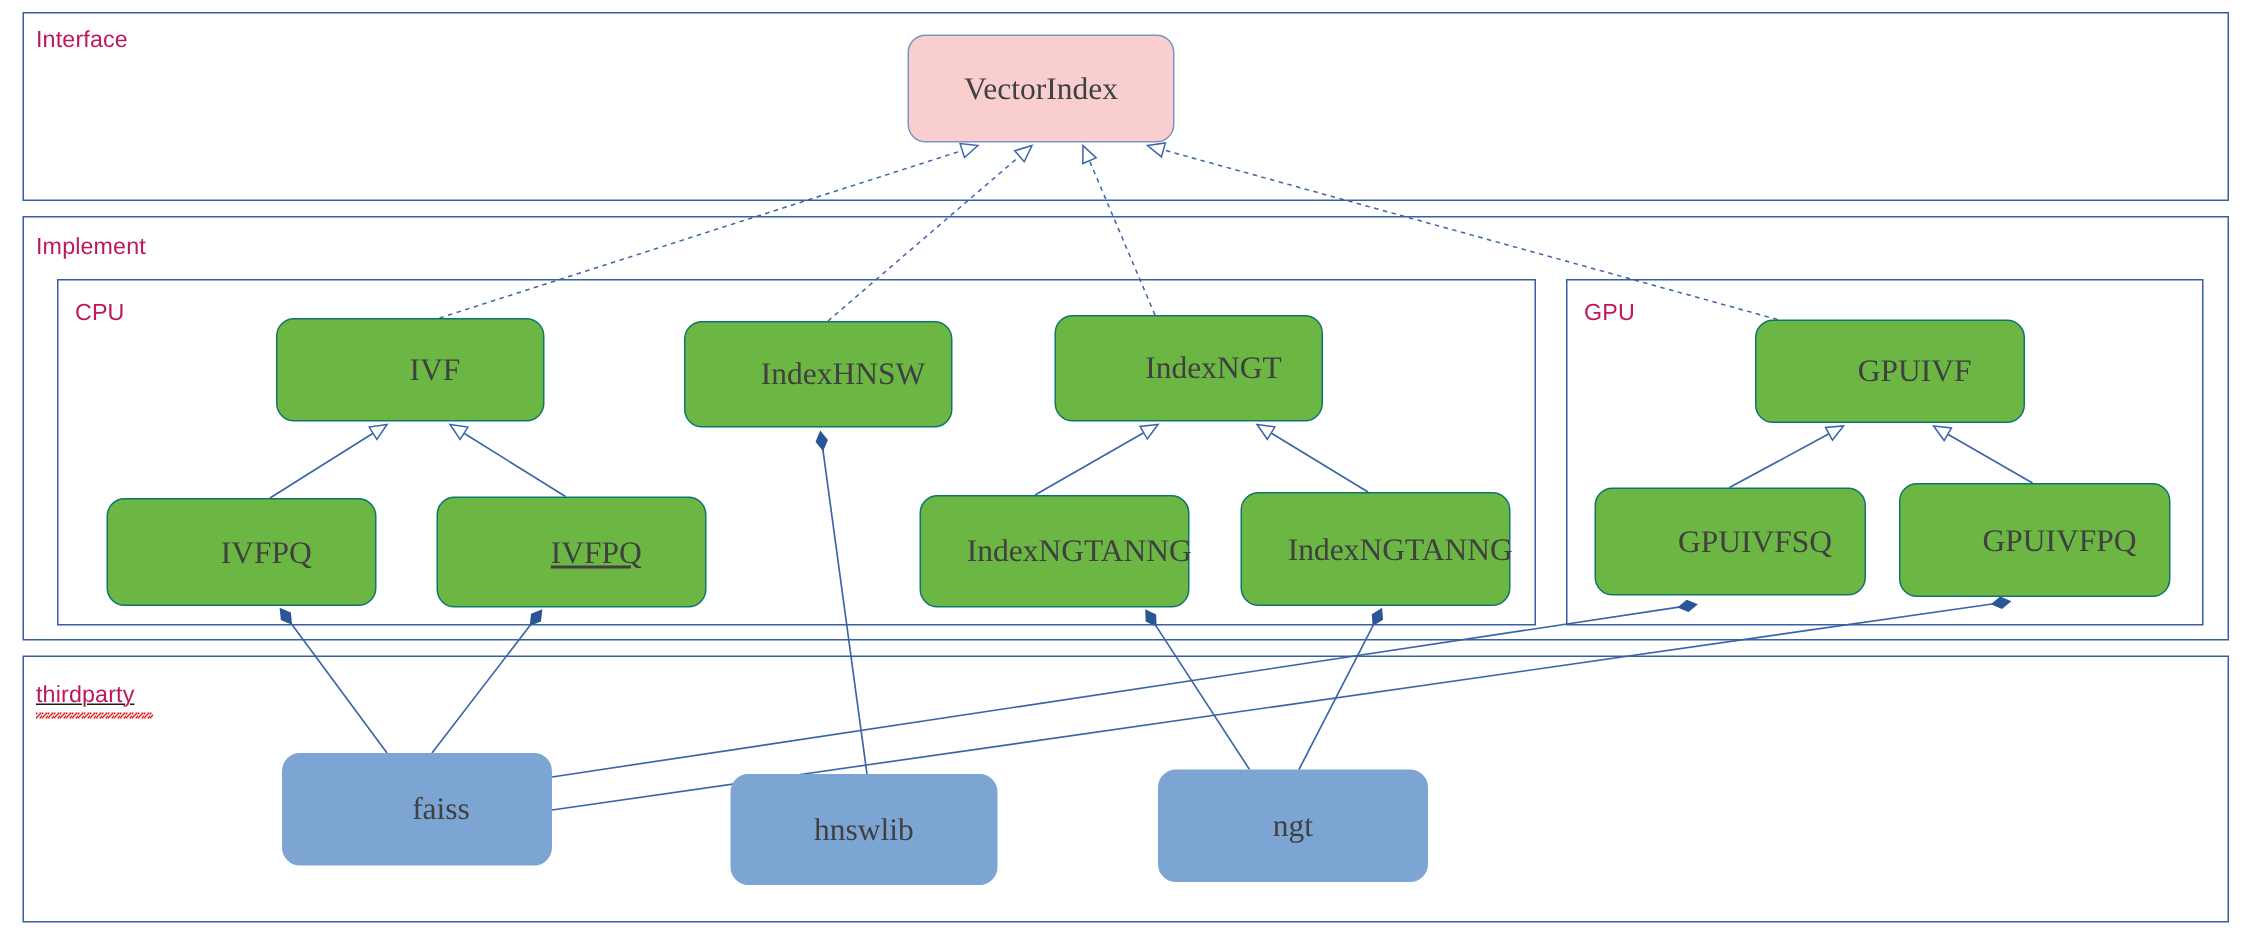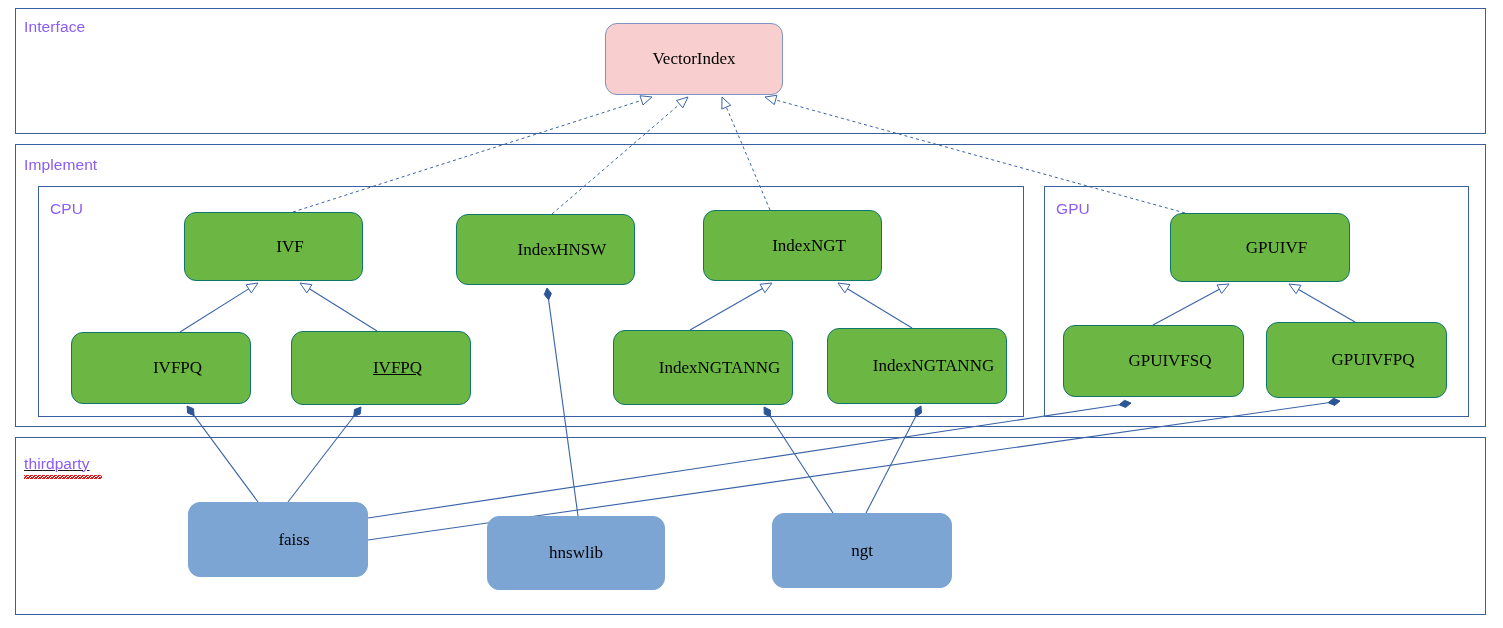--- a/index.html
+++ b/index.html
@@ -21,21 +21,21 @@
   .group-box {
     position: absolute;
     border: 1px solid #3a5fa0;
     background: transparent;
     box-sizing: border-box;
   }
   .group-label {
     position: absolute;
     font-family: "Liberation Sans", sans-serif;
     font-size: 15.5px;
-    color: #8b5cf6;
+    color: #be185d;
     white-space: nowrap;
     letter-spacing: 0.1px;
   }
   .group-label.misspelled {
     text-decoration: underline;
     text-decoration-color: #1b1b1b;
     text-decoration-thickness: 1px;
     text-underline-offset: 1px;
   }
   .squiggle {
@@ -54,22 +54,22 @@
     height: 100%;
   }
   .node {
     position: absolute;
     box-sizing: border-box;
     border-radius: 12px;
     display: flex;
     align-items: center;
     justify-content: center;
     font-family: "Liberation Serif", serif;
-    font-size: 17px;
-    color: #000000;
+    font-size: 21px;
+    color: #404040;
     text-align: center;
     line-height: 1.15;
     user-select: none;
   }
   .node.iface {
     background: #f8cece;
     border: 1px solid #7c93c4;
   }
   .node.impl {
     background: #6cb644;

